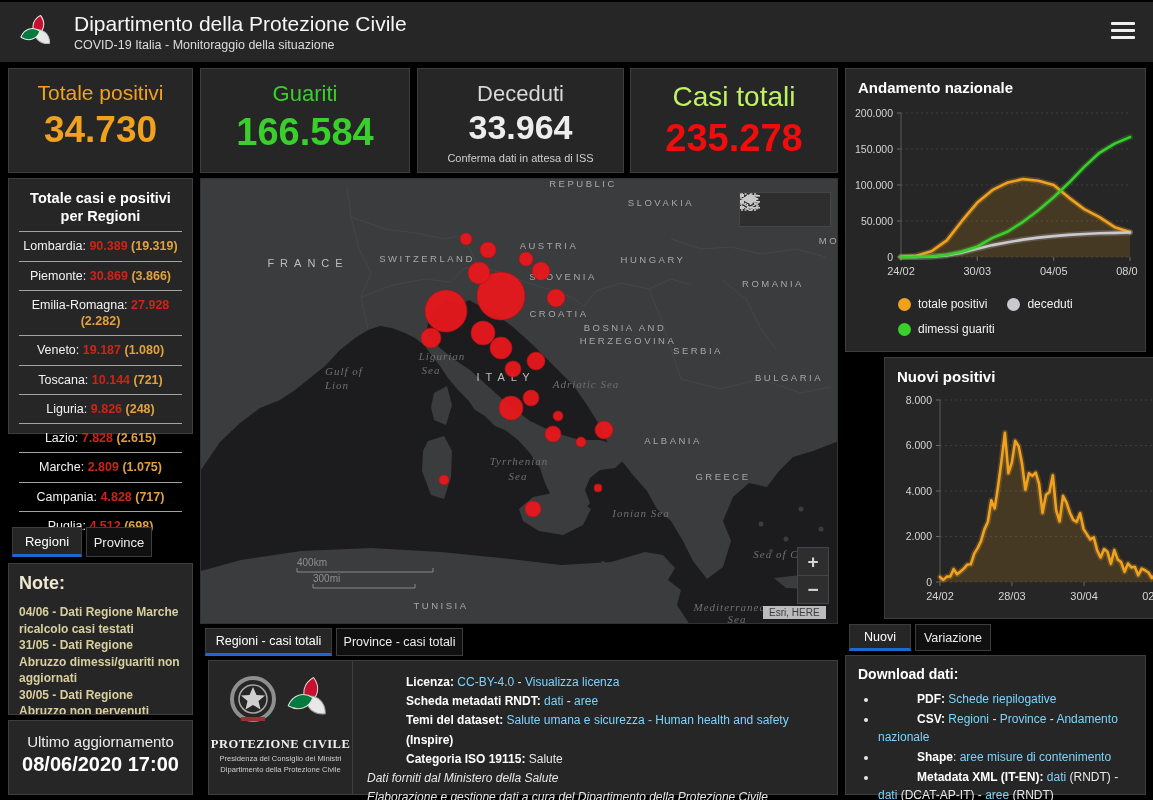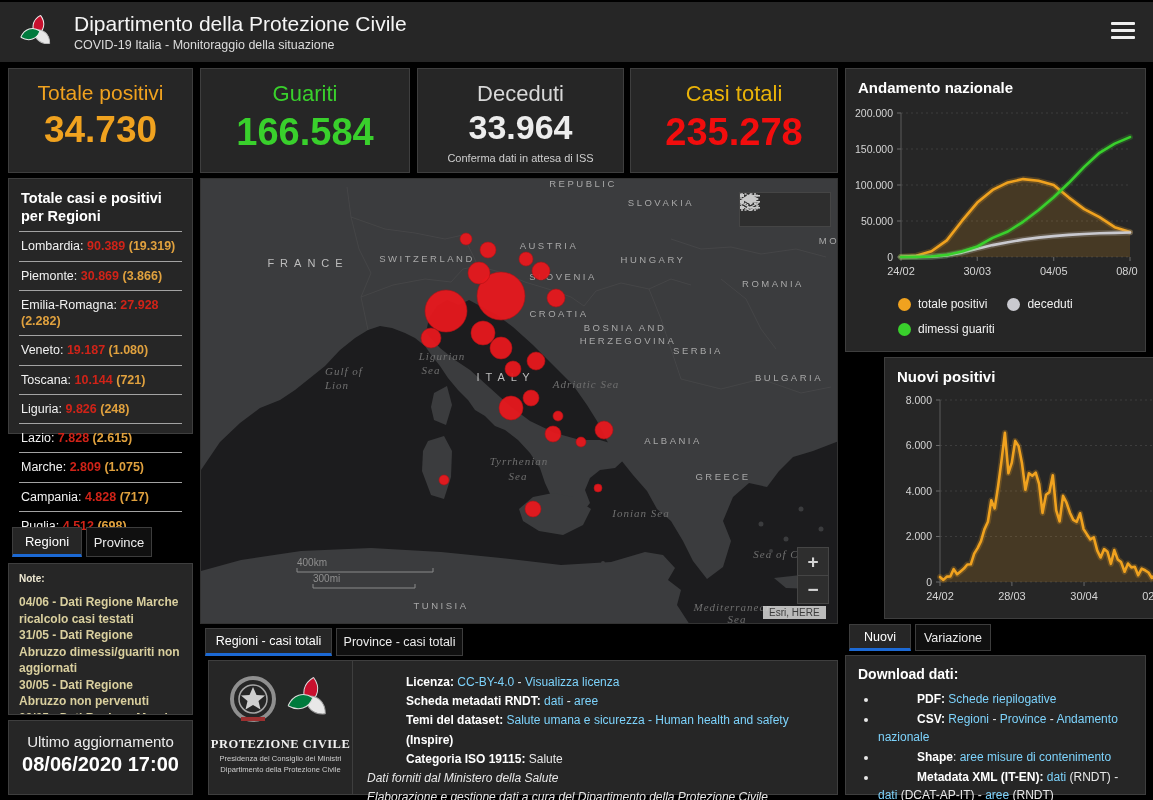--- a/index.html
+++ b/index.html
@@ -31,21 +31,21 @@
   .rtotal{color:#d02318;font-weight:700;}
   .rpos{color:#e0a13e;font-weight:700;}
 
   .tab{position:absolute;background:#101010;border:1px solid #3d3d3d;color:#ececec;
        font-size:12.5px;display:flex;align-items:center;justify-content:center;
        box-sizing:border-box;cursor:pointer;}
   .tab.active{background:#262626;border-bottom:3px solid #1c69d4;color:#fff;}
 
   
   #note-panel{padding:9px 10px;overflow:hidden;}
-  .ntitle{font-size:10px;font-weight:700;color:#efe9d2;}
+  .ntitle{font-size:18px;font-weight:700;color:#efe9d2;}
   .nline{font-size:12px;font-weight:700;color:#d9cf9e;line-height:1.38;}
   #note-lines{margin-top:10px;}
 
   
   #update-panel{text-align:center;padding-top:12px;}
   .uline1{font-size:15px;color:#ececec;}
   .uline2{font-size:20px;font-weight:700;color:#fff;margin-top:3px;}
 
   
   #map{position:absolute;left:200px;top:178px;width:638px;height:446px;background:#1c1c1e;
@@ -120,25 +120,25 @@
   <div class="panel card" style="left:200px;top:68px;width:210px;height:105px;">
     <div class="clabel" style="color:#39d02c;font-size:22px;">Guariti</div>
     <div class="cvalue" style="color:#39d02c;font-size:38px;">166.584</div>
   </div>
   <div class="panel card" style="left:417px;top:68px;width:207px;height:105px;">
     <div class="clabel" style="color:#d8d8d8;font-size:22px;">Deceduti</div>
     <div class="cvalue" style="color:#ededed;font-size:34px;margin-top:1px;">33.964</div>
     <div class="cnote">Conferma dati in attesa di ISS</div>
   </div>
   <div class="panel card" style="left:630px;top:68px;width:208px;height:105px;">
-    <div class="clabel" style="color:#eab308;font-size:22px;">Casi totali</div>
+    <div class="clabel" style="color:#bef264;font-size:28px;">Casi totali</div>
     <div class="cvalue" style="color:#f20d0d;font-size:38px;">235.278</div>
   </div>
 
-  <div class="panel" id="region-panel" style="left:8px;top:178px;width:185px;height:256px;">
+  <div class="panel" id="region-panel" style="left:8px;top:178px;width:185px;height:256px;text-align:center;">
     <div class="rtitle">Totale casi e positivi per Regioni</div>
     <div id="region-rows">
         <div class="region-row"><span class="rname">Lombardia: </span><span class="rtotal">90.389</span><span class="rpos"> (19.319)</span></div>
         <div class="region-row"><span class="rname">Piemonte: </span><span class="rtotal">30.869</span><span class="rpos"> (3.866)</span></div>
         <div class="region-row"><span class="rname">Emilia-Romagna: </span><span class="rtotal">27.928</span><span class="rpos"> (2.282)</span></div>
         <div class="region-row"><span class="rname">Veneto: </span><span class="rtotal">19.187</span><span class="rpos"> (1.080)</span></div>
         <div class="region-row"><span class="rname">Toscana: </span><span class="rtotal">10.144</span><span class="rpos"> (721)</span></div>
         <div class="region-row"><span class="rname">Liguria: </span><span class="rtotal">9.826</span><span class="rpos"> (248)</span></div>
         <div class="region-row"><span class="rname">Lazio: </span><span class="rtotal">7.828</span><span class="rpos"> (2.615)</span></div>
         <div class="region-row"><span class="rname">Marche: </span><span class="rtotal">2.809</span><span class="rpos"> (1.075)</span></div>

